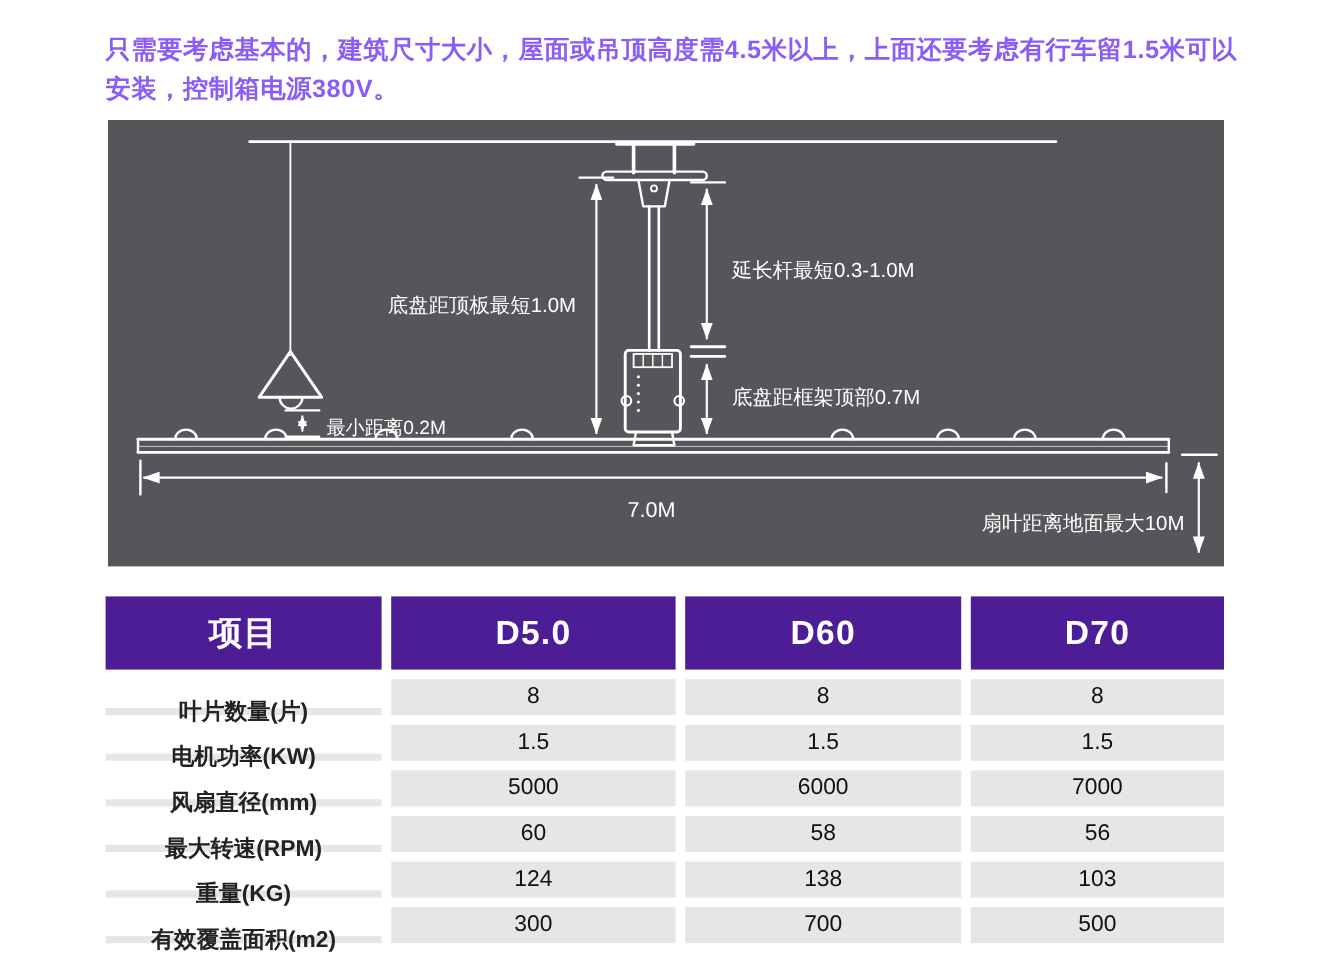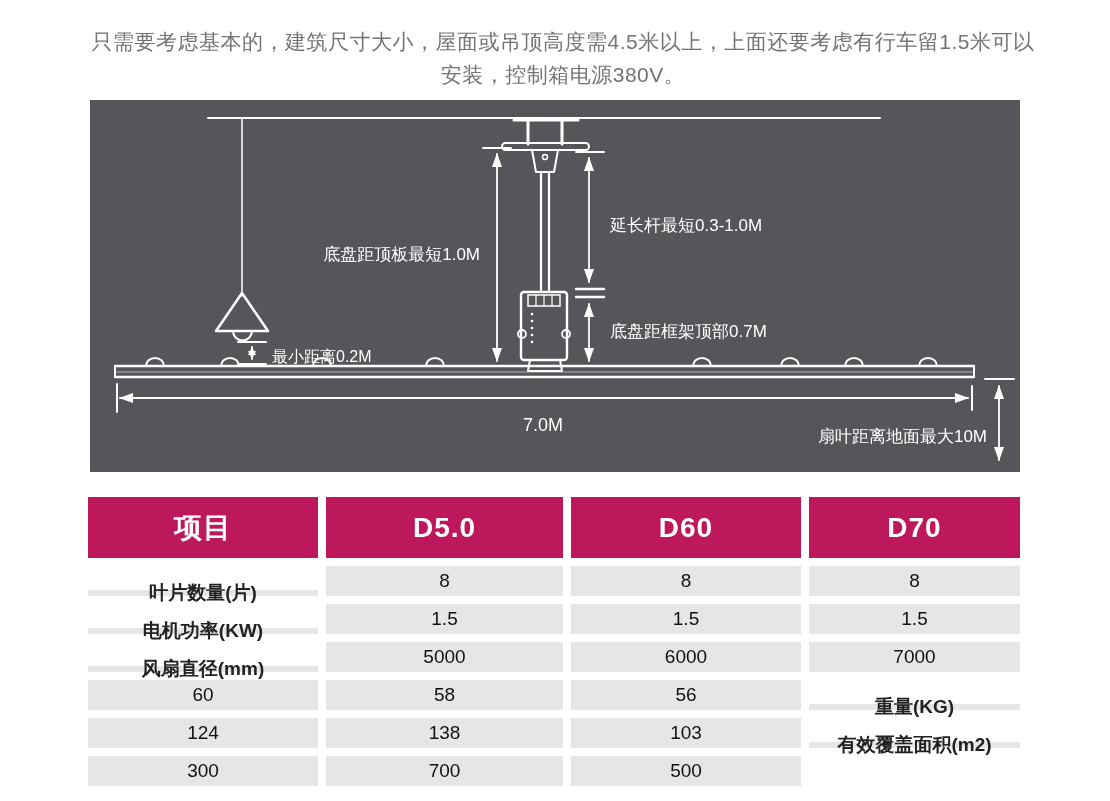--- a/index.html
+++ b/index.html
@@ -2,38 +2,38 @@
 <html><head>
 <meta charset="utf-8">
 <style>
   html,body{margin:0;padding:0;}
   body{
     width:1110px;height:801px;position:relative;background:#ffffff;
     font-family:"Liberation Sans","DejaVu Sans",sans-serif;overflow:hidden;
   }
   .intro{
     position:absolute;left:88px;top:26px;width:950px;margin:0;
-    font-size:21px;font-weight:400;color:#737373;line-height:1.55;letter-spacing:.5px;text-align:center;
+    font-size:21px;font-weight:700;color:#8b5cf6;line-height:1.55;letter-spacing:.5px;
   }
   .diagram{
     position:absolute;left:90px;top:100px;width:930px;height:372px;
     background:#54565A;
   }
   .diagram svg{display:block;width:930px;height:372px;}
   .diagram text{fill:#ffffff;stroke:none;}
   .spec-table{
     position:absolute;left:88px;top:497px;
     display:grid;
     grid-template-columns:230px 237px 230px 211px;
     grid-template-rows:61px repeat(6,30px);
     gap:8px;
     background:#ffffff;
   }
   .th{
-    background:#be185d;color:#ffffff;font-weight:700;font-size:28px;
+    background:#4c1d95;color:#ffffff;font-weight:700;font-size:28px;
     display:flex;align-items:center;justify-content:center;letter-spacing:1px;
   }
   .cell{
     background:#E6E6E6;color:#111111;font-size:19px;
     display:flex;align-items:center;justify-content:center;
   }
   .cell.label{font-weight:600;color:#222;margin-top:24px;}
 </style>
 </head>
 <body>
@@ -165,20 +165,21 @@
   <div class="cell label">电机功率(KW)</div>
   <div class="cell">1.5</div>
   <div class="cell">1.5</div>
   <div class="cell">1.5</div>
 
   <div class="cell label">风扇直径(mm)</div>
   <div class="cell">5000</div>
   <div class="cell">6000</div>
   <div class="cell">7000</div>
 
+  <div class="cell label">最大转速(RPM)</div>
   <div class="cell">60</div>
   <div class="cell">58</div>
   <div class="cell">56</div>
 
   <div class="cell label">重量(KG)</div>
   <div class="cell">124</div>
   <div class="cell">138</div>
   <div class="cell">103</div>
 
   <div class="cell label">有效覆盖面积(m2)</div>

